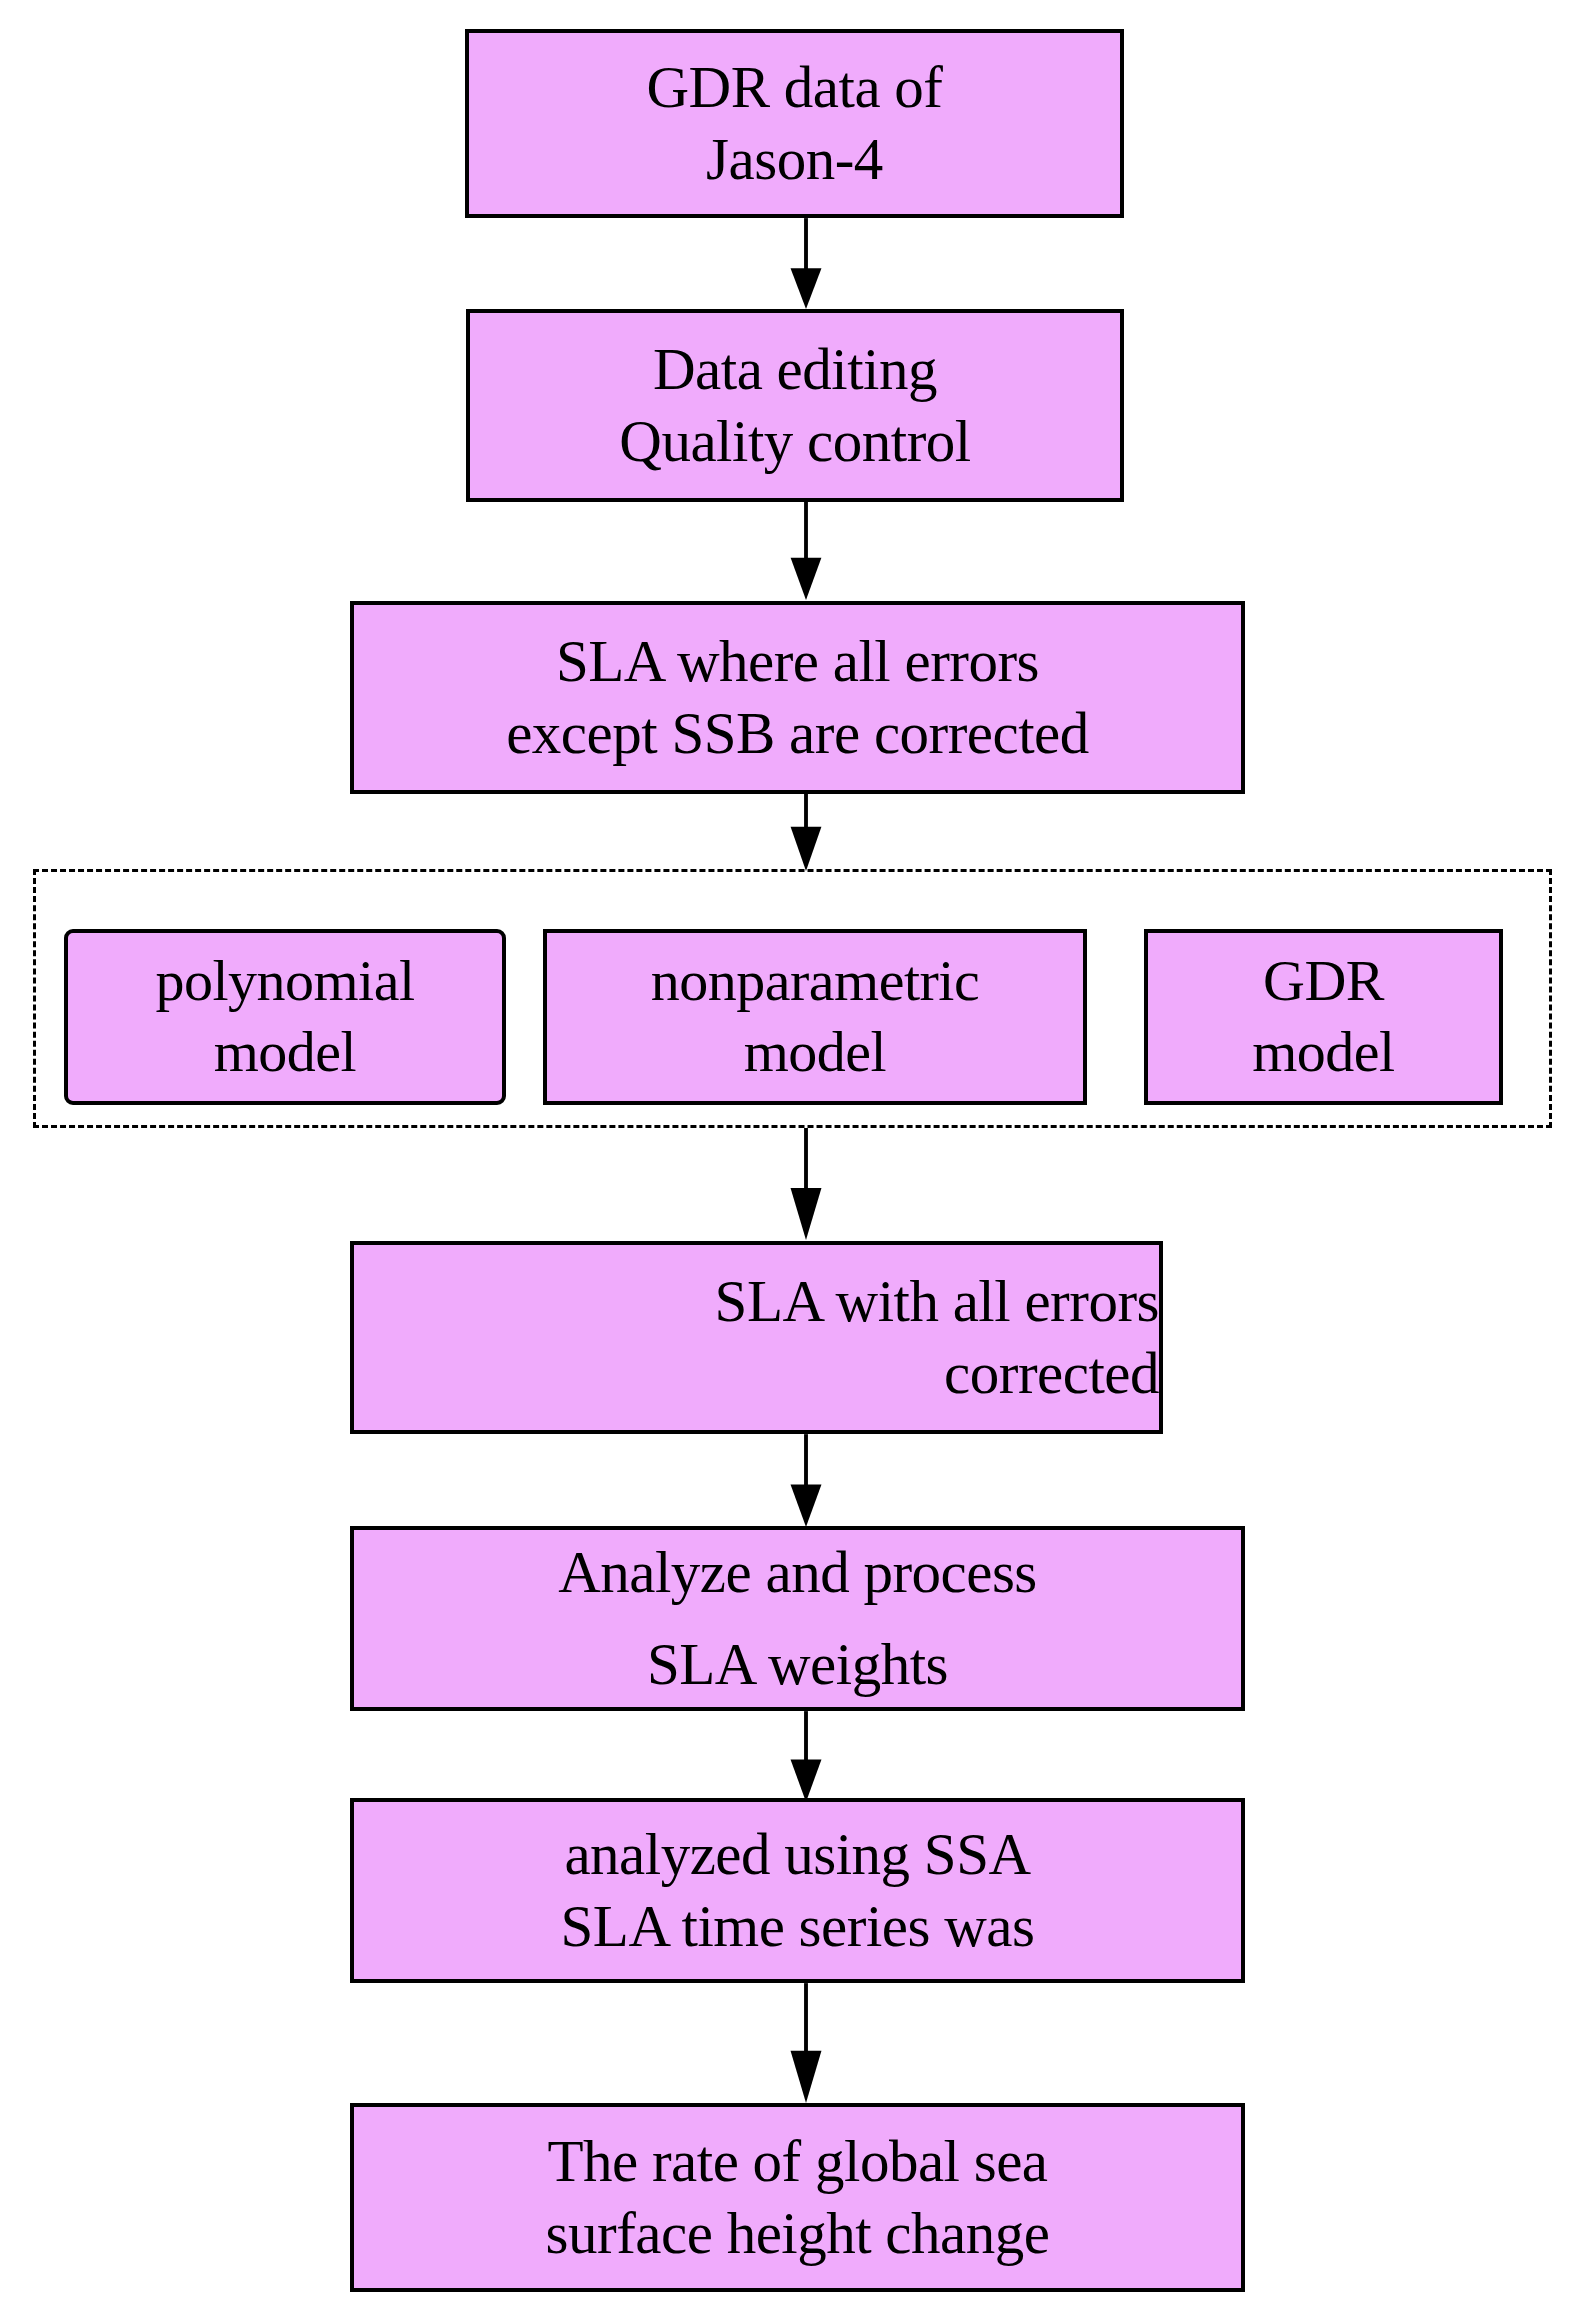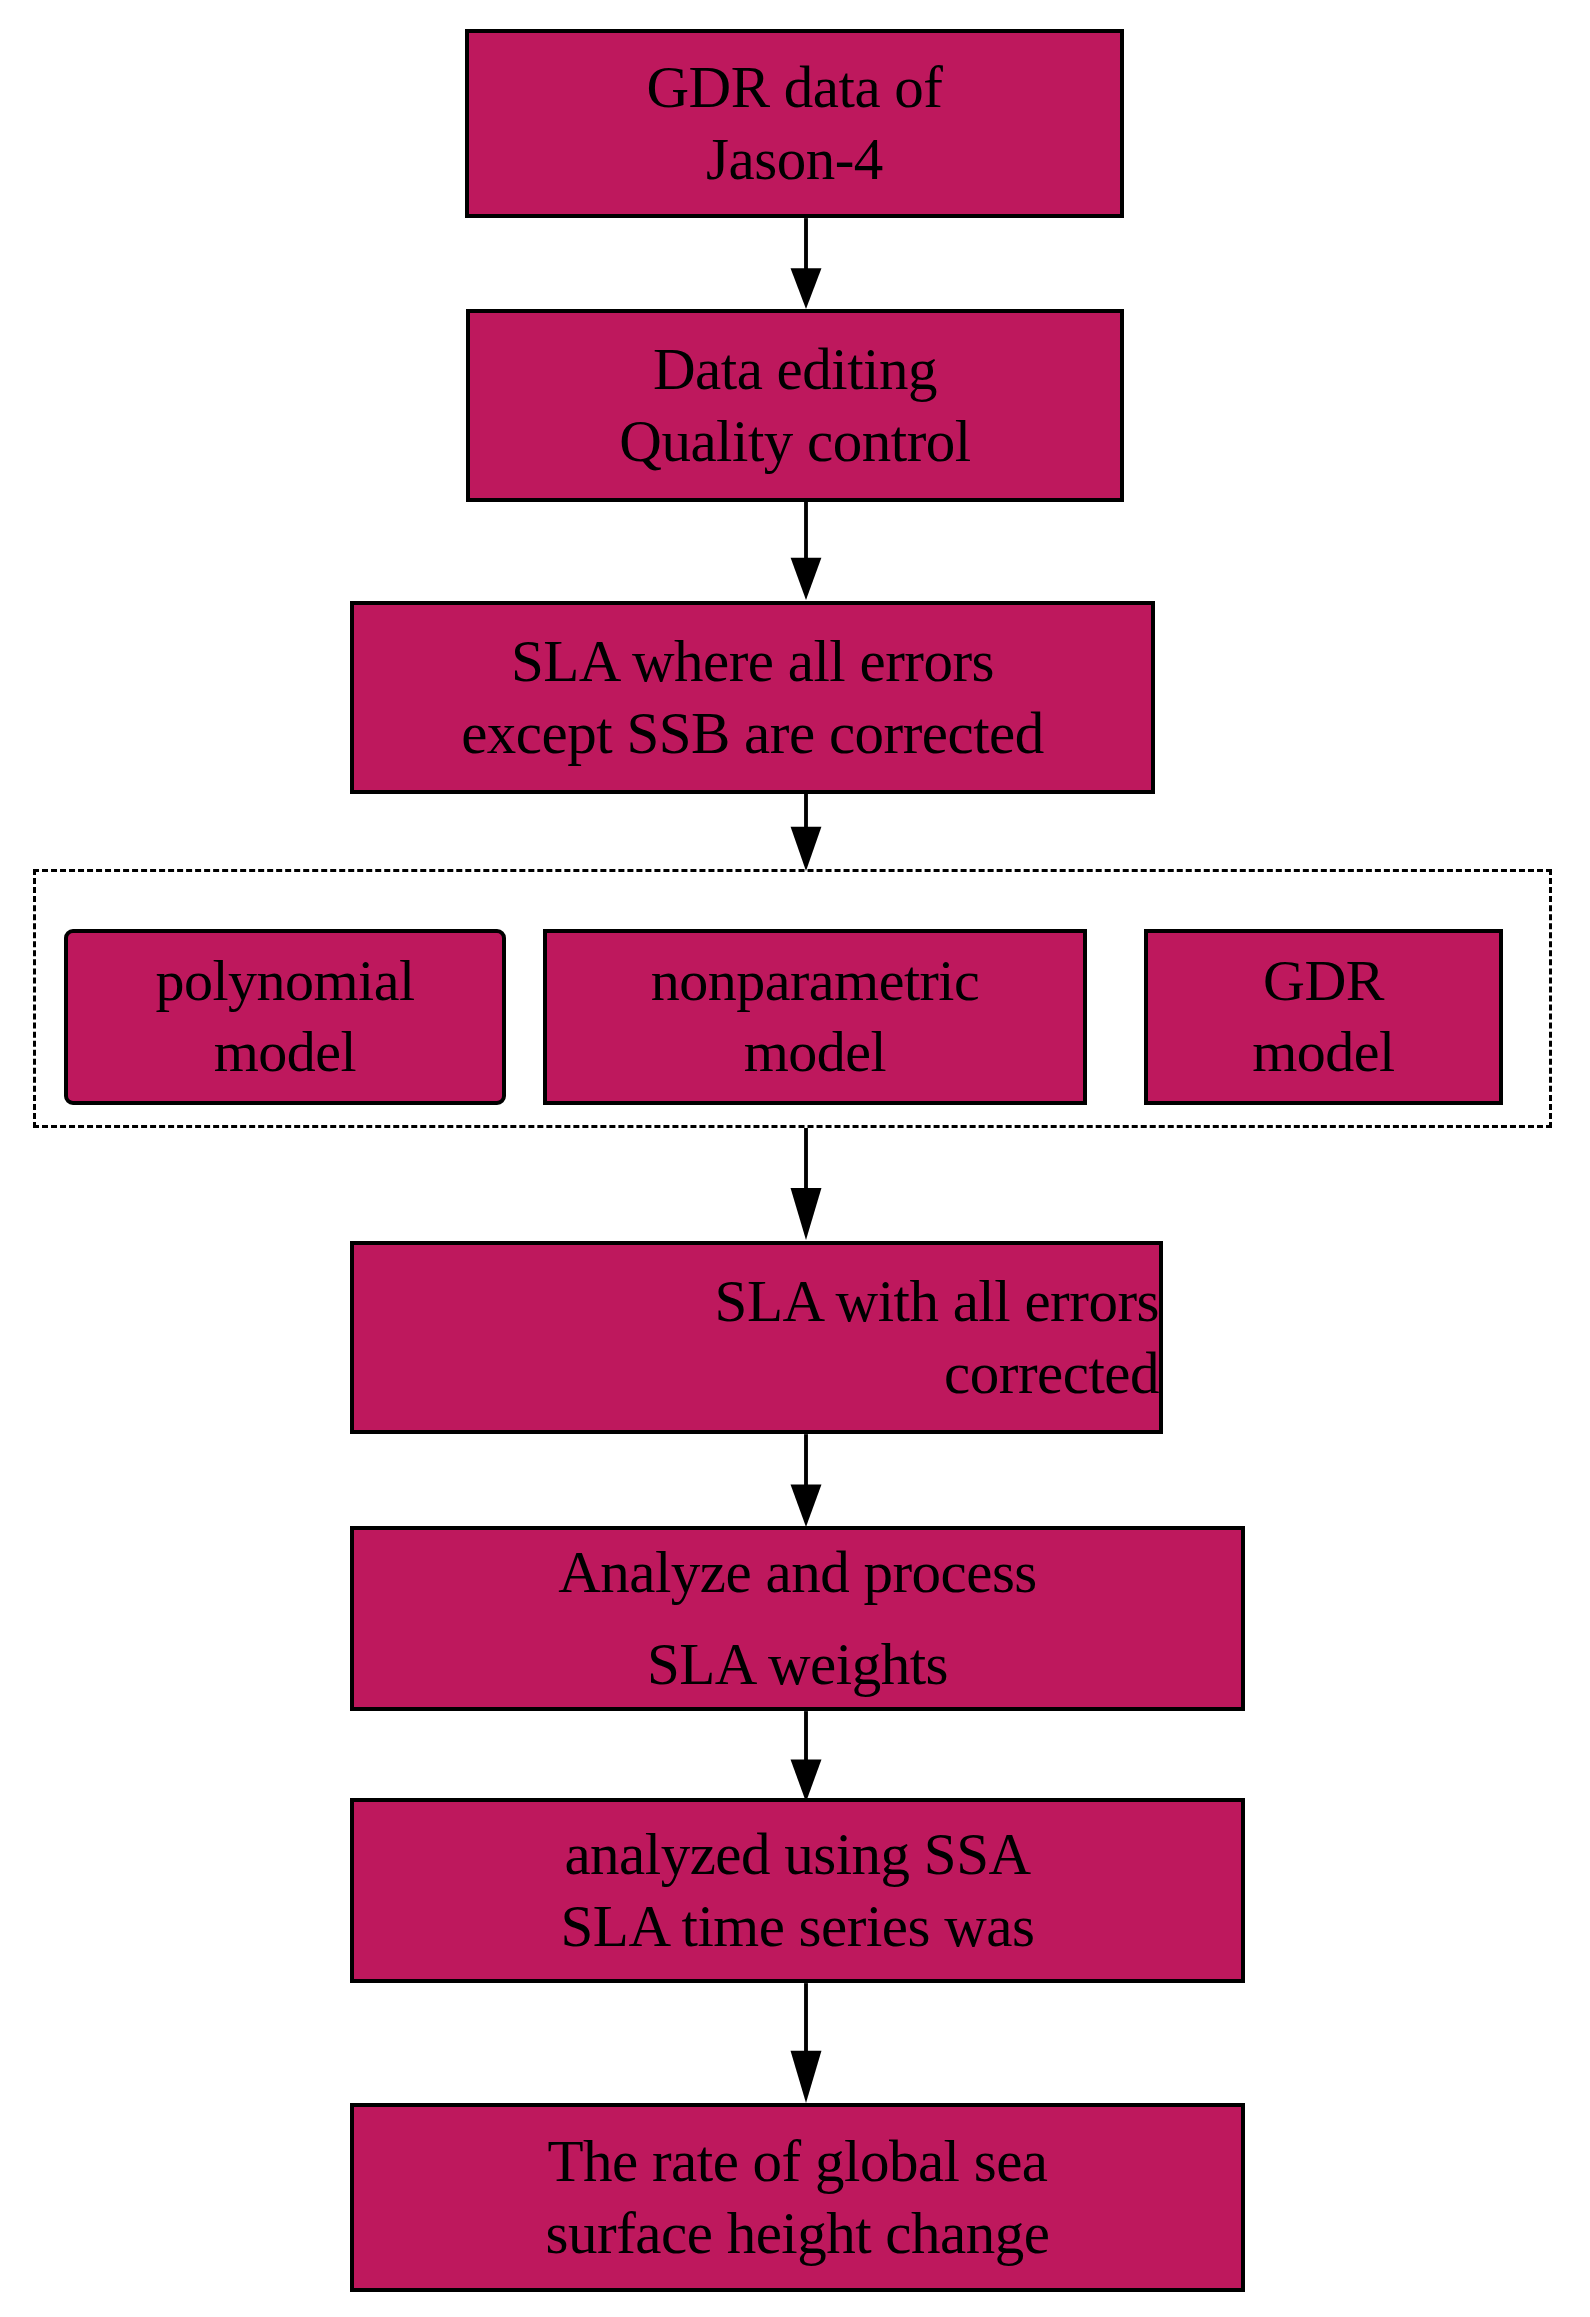--- a/index.html
+++ b/index.html
@@ -13,21 +13,21 @@
     width: 1590px;
     height: 2317px;
     background: #ffffff;
     overflow: hidden;
     font-family: "Liberation Serif", "DejaVu Serif", serif;
   }
   .node {
     position: absolute;
     box-sizing: border-box;
     border: 4.8px solid #000000;
-    background: #be185d;
+    background: #f0abfc;
     display: flex;
     flex-direction: column;
     align-items: center;
     justify-content: center;
     text-align: center;
     color: #000000;
     font-size: 59px;
     line-height: 1.22;
     letter-spacing: -0.5px;
   }
@@ -73,21 +73,21 @@
     <span class="line">Quality control</span>
   </div>
 
   <div class="connector" style="left:777px; top:502px; width:58px; height:100px;">
     <svg width="58" height="100" viewBox="0 0 60 104">
       <line x1="30" y1="0" x2="30" y2="66" stroke="#000000" stroke-width="4"></line>
       <polygon points="14,58 46,58 30,102" fill="#000000"></polygon>
     </svg>
   </div>
 
-  <div class="node" style="left:350px; top:601px; width:805px; height:193px;">
+  <div class="node" style="left:350px; top:601px; width:895px; height:193px;">
     <span class="line">SLA where all errors</span>
     <span class="line">except SSB are corrected</span>
   </div>
 
   <div class="connector" style="left:777px; top:794px; width:58px; height:79px;">
     <svg width="58" height="79" viewBox="0 0 60 82">
       <line x1="30" y1="0" x2="30" y2="40" stroke="#000000" stroke-width="4"></line>
       <polygon points="14,34 46,34 30,80" fill="#000000"></polygon>
     </svg>
   </div>

